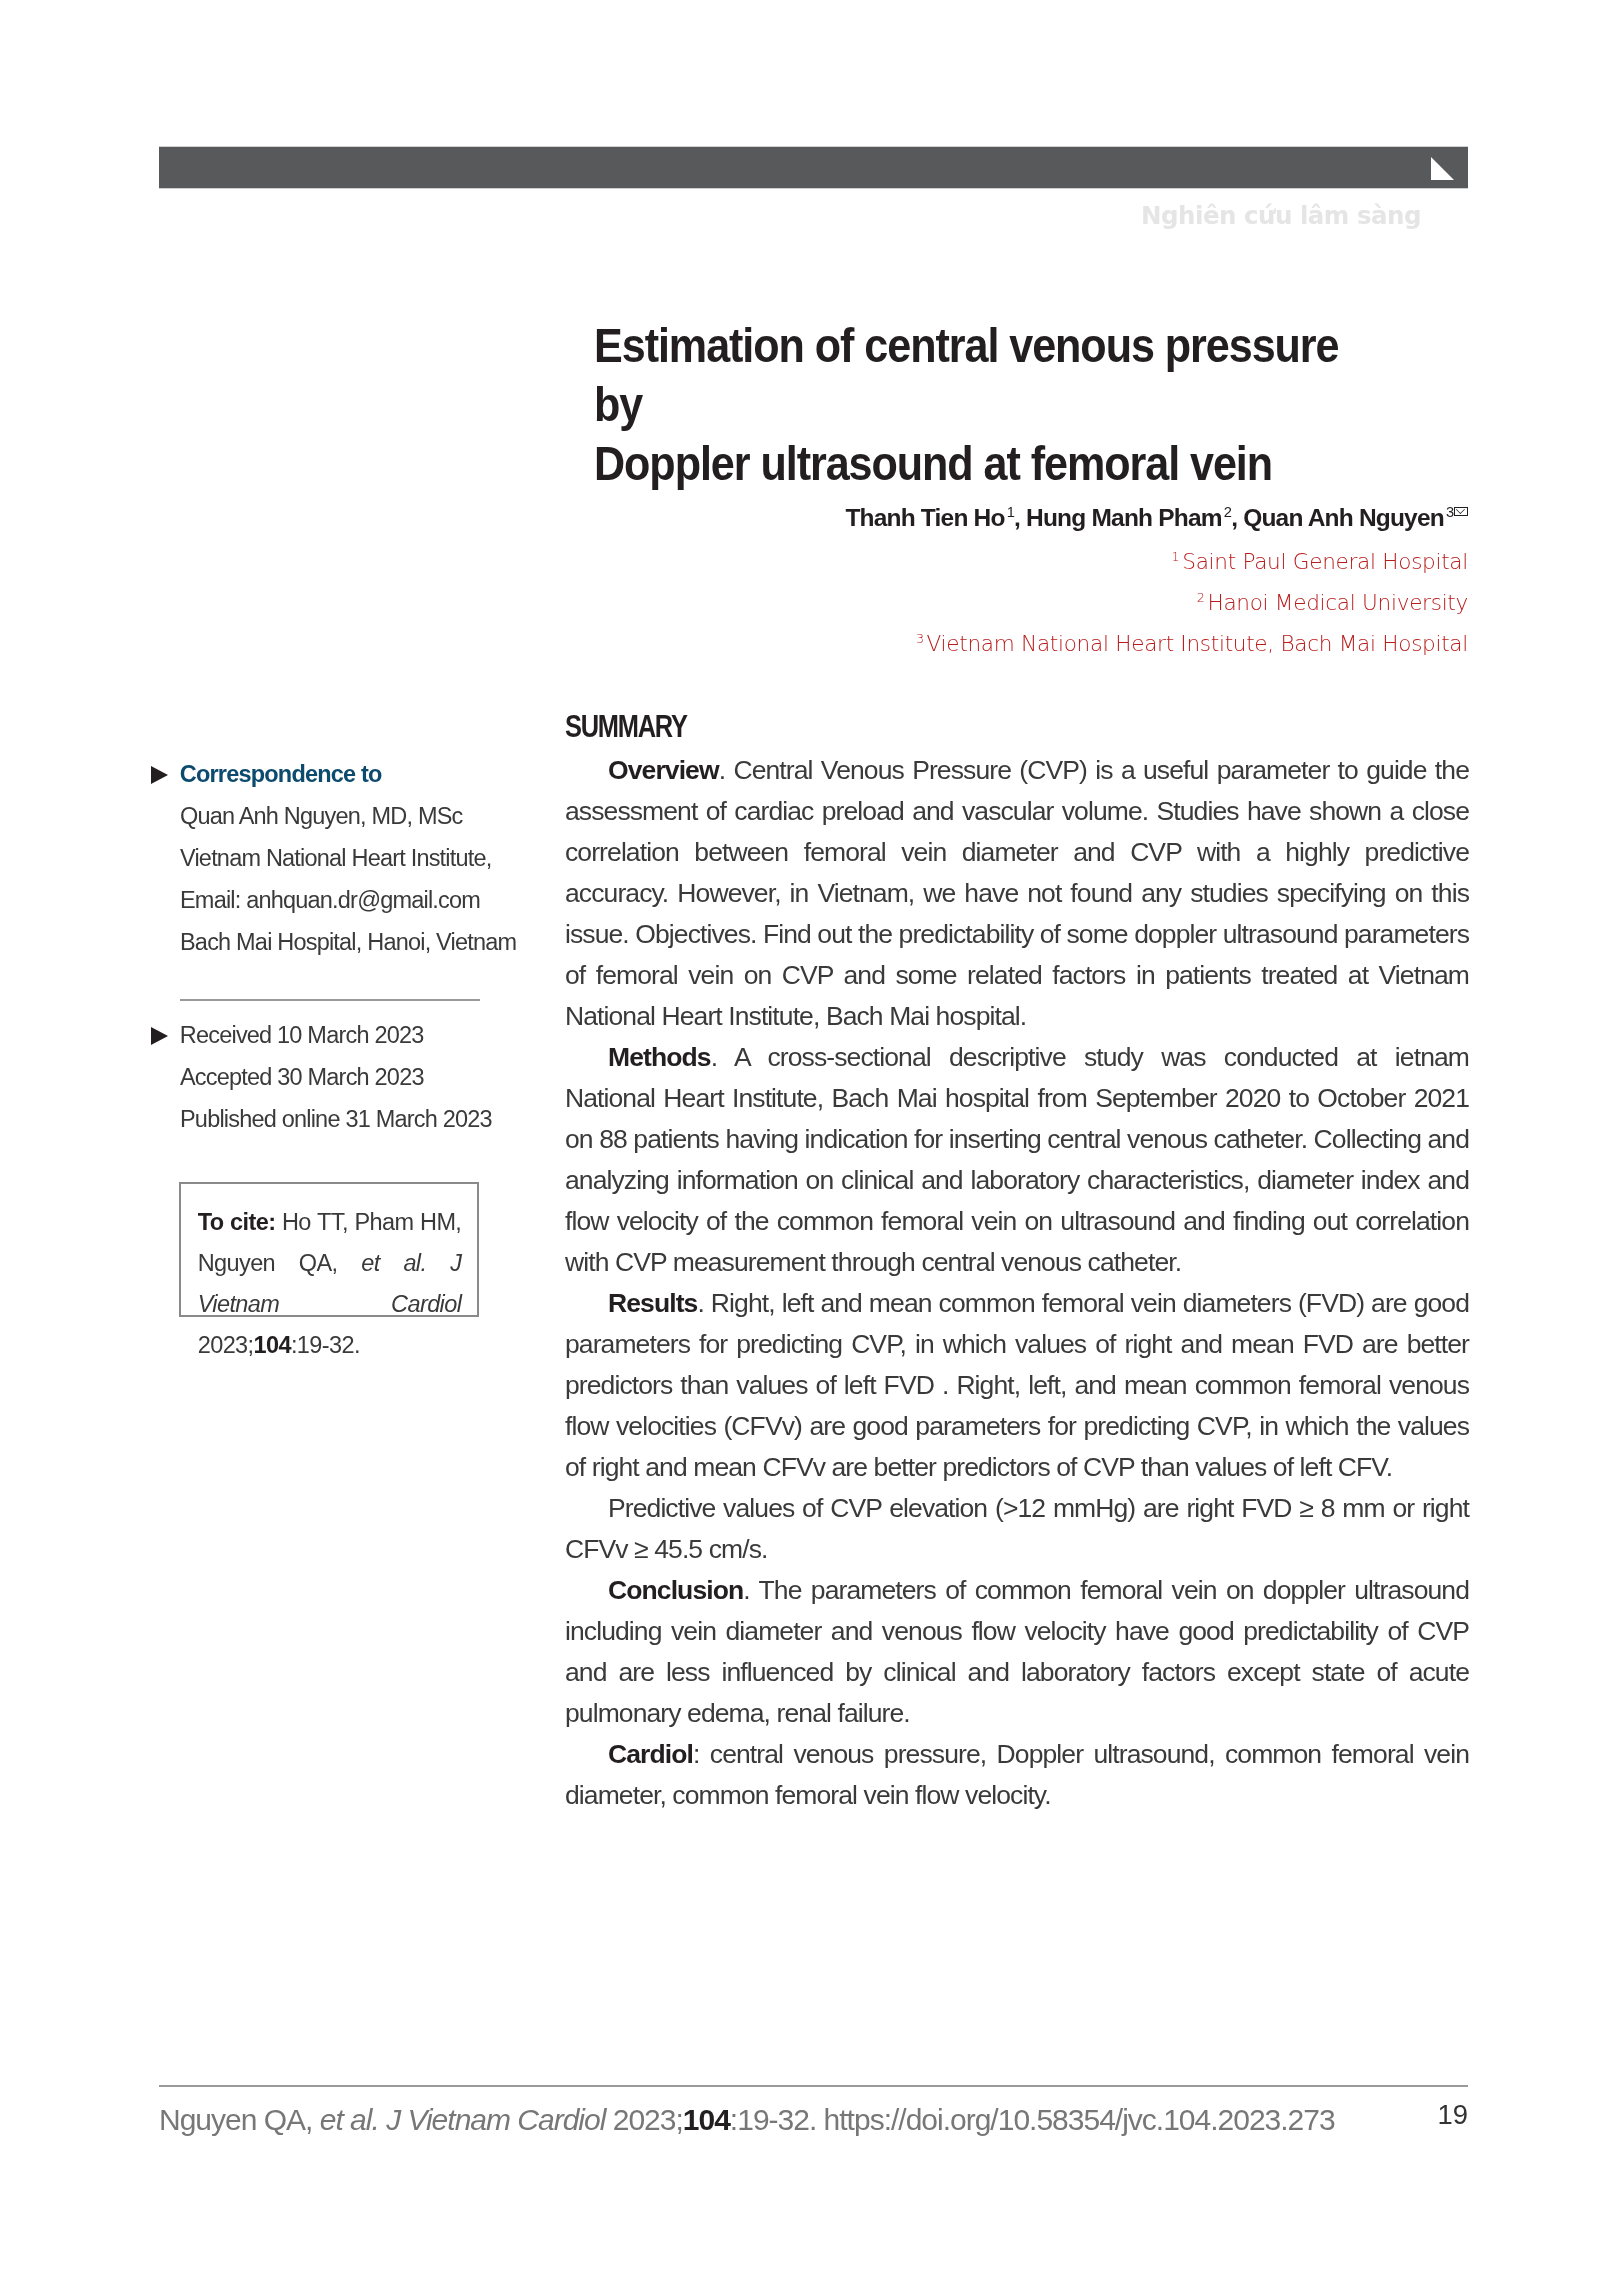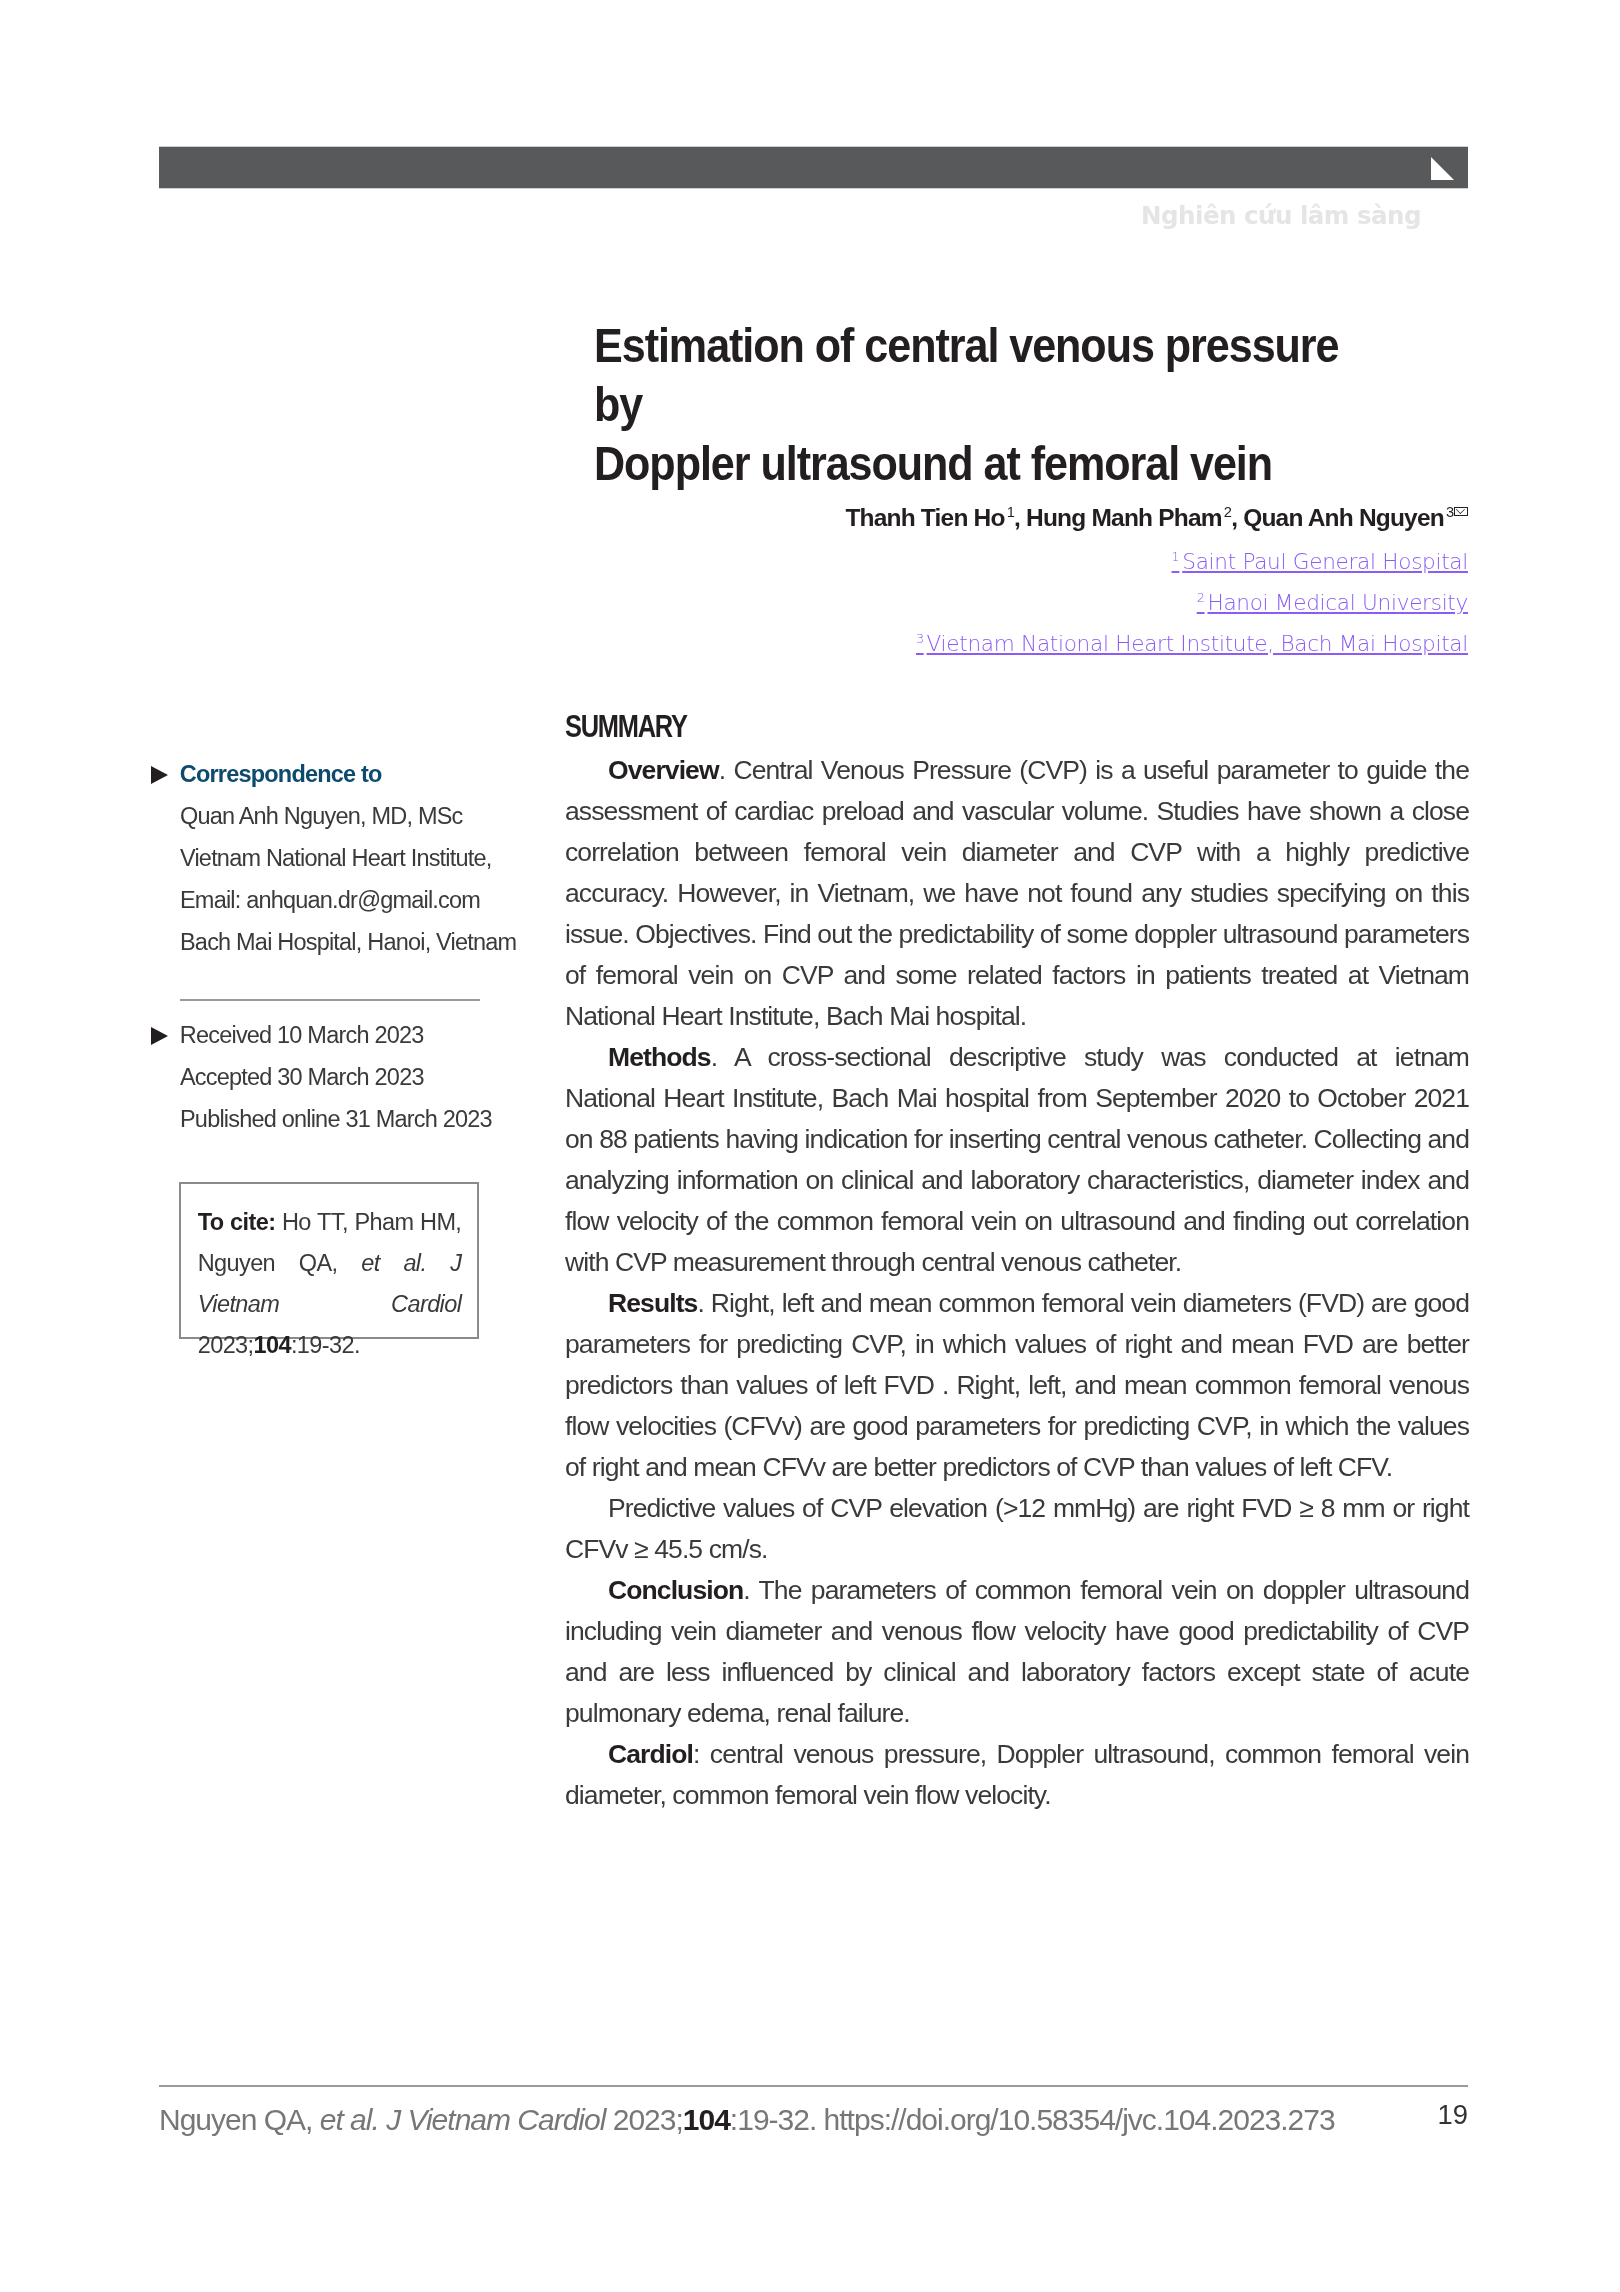--- a/index.html
+++ b/index.html
@@ -20,34 +20,34 @@
            color: #231f20; letter-spacing: -1.2px; transform: scaleX(0.88); transform-origin: left top; }
 
   .authors { right: 152px; top: 504px; font-size: 24.5px; font-weight: bold; color: #231f20;
              text-align: right; letter-spacing: -0.8px; white-space: nowrap; }
   .authors sup { font-size: 14.7px; font-weight: normal; margin-left: 2px; }
   .mail-icon { display: inline-block; width: 13.7px; height: 9.8px; border: 1.5px solid #231f20;
                vertical-align: 9.8px; position: relative; margin-left: 1px; box-sizing: border-box; }
   .mail-icon::after { content: ""; position: absolute; left: 1px; top: -2.9px; width: 7.8px; height: 7.8px;
                       border-right: 1.5px solid #231f20; border-bottom: 1.5px solid #231f20;
                       transform: rotate(45deg) scale(0.7); }
-  .affil { right: 152px; font-size: 21.6px; color: #8b5cf6; text-align: right; white-space: nowrap;
-           font-family: "DejaVu Sans", sans-serif; font-weight: 300; letter-spacing: -0.3px; text-decoration: underline; }
+  .affil { right: 152px; font-size: 21.6px; color: #b91c1c; text-align: right; white-space: nowrap;
+           font-family: "DejaVu Sans", sans-serif; font-weight: 300; letter-spacing: -0.3px; }
   .affil sup { font-size: 12.7px; margin-right: 2.9px; }
 
   
   .side { left: 151px; font-size: 23.5px; color: #3a3a3a; line-height: 42px; letter-spacing: -0.8px; }
   .side-tri { display: inline-block; width: 0; height: 0; border-left: 17.6px solid #231f20;
               border-top: 9.8px solid transparent; border-bottom: 9.8px solid transparent;
               margin-right: 11.8px; vertical-align: -2px; }
   .side-line { padding-left: 29px; white-space: nowrap; }
   .side-line.first { padding-left: 0; }
   .side-bold { font-weight: bold; color: #0c4a6e; }
   .side-rule { left: 180px; top: 999px; width: 300px; height: 0; border-top: 2px solid #9a9a9a; }
-  .cite-box { left: 179px; top: 1182px; width: 300px; height: 157px; border: 2px solid #8a8a8a;
+  .cite-box { left: 179px; top: 1182px; width: 300px; height: 135px; border: 2px solid #8a8a8a;
               box-sizing: border-box; padding: 17.6px 15.7px 0 16.7px; font-size: 23.5px; line-height: 41px;
               color: #3a3a3a; letter-spacing: -0.6px; text-align: justify; }
   .cite-box b { color: #231f20; }
 
   
   .main { left: 565px; top: 709px; width: 904px; }
   .summary-head { font-size: 31px; font-weight: bold; color: #231f20; letter-spacing: -1.5px;
                   transform: scaleX(0.82); transform-origin: left top; height: 41px; margin-bottom: 0; }
   .para { font-size: 26.5px; line-height: 41px; color: #3a3a3a; text-align: justify;
           text-indent: 43px; margin: 0; letter-spacing: -0.9px; }

